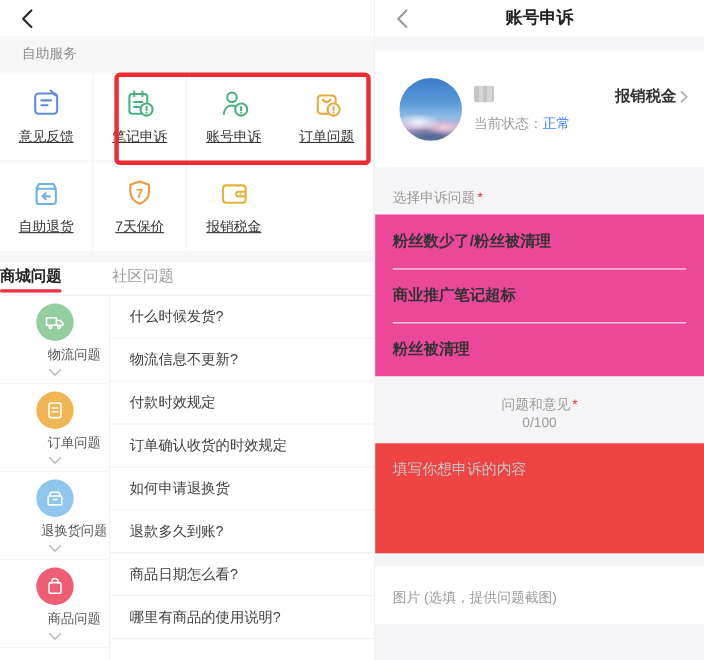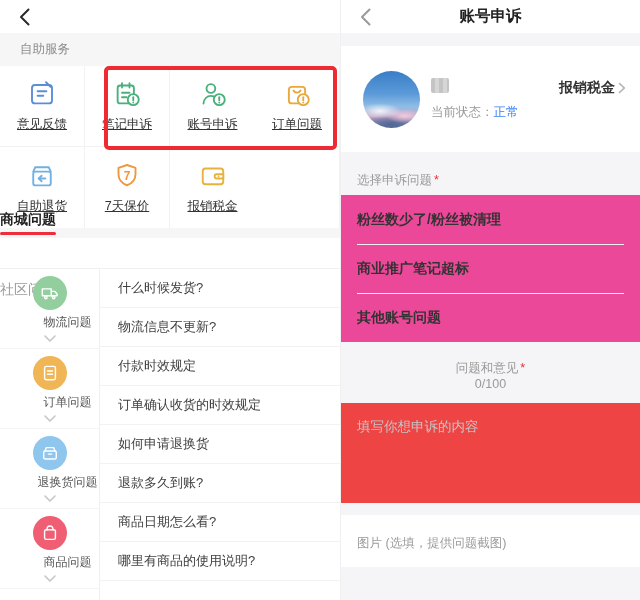--- a/index.html
+++ b/index.html
@@ -19,21 +19,21 @@
   .svc-cell:nth-child(4n){ border-right:none; }
   .svc-cell.row1 { border-bottom:1px solid #f2f2f2; }
   .svc-label { font-size:12.5px; color:#333; }
   .svc-icon { width:30px; height:30px; display:block; }
   .svc-blue{color:#5b8dd9} .svc-green{color:#49b07c} .svc-amber{color:#e9a83b}
   .svc-lightblue{color:#6fb1e4} .svc-orange{color:#f0973c} .svc-yellow{color:#e6b23c}
   .red-overlay { position:absolute; left:104px; top:0px; width:233px; height:84px;
     border:4px solid #ee2b33; border-radius:5px; pointer-events:none; z-index:3; }
 
   .gray-band { height:10px; background:#f6f6f6; }
-  .tabs { height:30px; display:flex; align-items:flex-start; justify-content:center; gap:46px; padding-top:4px;flex-direction:column; }
+  .tabs { height:30px; display:flex; align-items:flex-start; gap:46px; padding-top:4px; }
   .tab { font-size:14px; color:#9a9a9a; cursor:pointer; text-align:center; }
   .tab.active { color:#222; font-weight:bold; }
   .tab.active::after { content:""; display:block; height:3px; border-radius:2px; background:#ed2f3b; margin-top:3px; }
 
   .lp-content { display:flex; border-top:1px solid #f0f0f0; height:332px; overflow:hidden; }
   .cat-col { width:100px; border-right:1px solid #f0f0f0; overflow:hidden; }
   .cat-item { height:80px; display:flex; flex-direction:column; align-items:center; justify-content:center; gap:4px; border-bottom:1px solid #f5f5f5; cursor:pointer; }
   .cat-circle { width:34px; height:34px; border-radius:50%; display:flex; align-items:center; justify-content:center; }
   .cat-green{background:#93cf9e} .cat-amber{background:#f0b554} .cat-lblue{background:#8ec6ed} .cat-rose{background:#ef5e72}
   .cat-label { font-size:12px; color:#555;margin-left:36px; }
@@ -285,21 +285,21 @@
         </div>
       </div>
 
       <div class="section-label">
         <span>选择申诉问题</span><span class="req">*</span>
       </div>
 
       <div class="options-card">
         <div class="option-row">粉丝数少了/粉丝被清理</div>
         <div class="option-row">商业推广笔记超标</div>
-        <div class="option-row">其他账号问题</div>
+        <div class="option-row">粉丝被清理</div>
       </div>
 
       <div class="feedback-label-row">
         <span><span>问题和意见</span><span class="req">*</span></span>
         <span class="counter">0/100</span>
       </div>
 
       <div class="textarea-card">
         <textarea placeholder="填写你想申诉的内容" style=""></textarea>
       </div>

